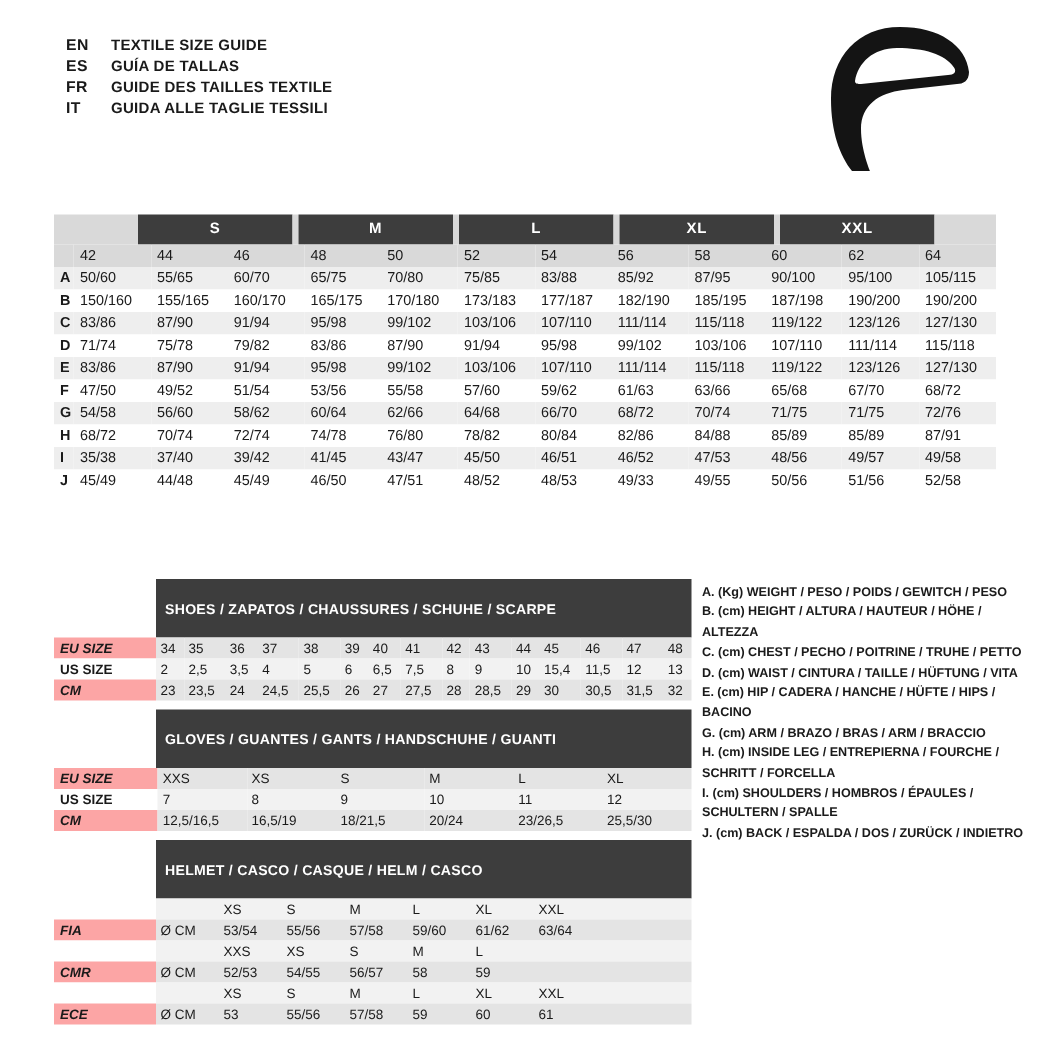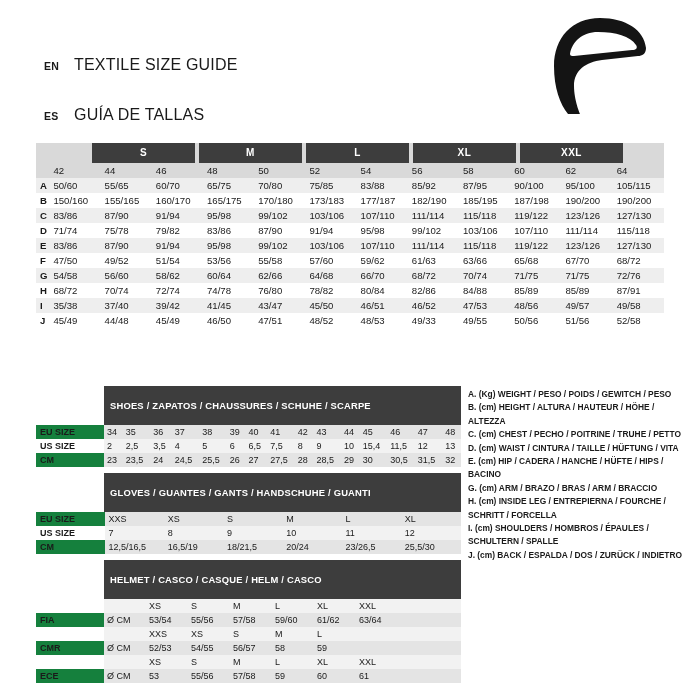--- a/index.html
+++ b/index.html
@@ -19,31 +19,30 @@
   
   .header {
     position: absolute;
     left: 44px; top: 24px;
     width: 430px;
   }
   .lang-row {
     display: flex;
     align-items: baseline;
     margin-bottom: 2px;
-    margin-top: 32px;
   }
   .lang-code {
     width: 30px;
     font-size: 10.5px;
     font-weight: bold;
     letter-spacing: .3px;
   }
   .lang-title {
-    font-size: 16px;
-    font-weight: normal;
+    font-size: 10px;
+    font-weight: bold;
     letter-spacing: .2px;
   }
 
   
   .helmet-icon {
     position: absolute;
     right: 46px; top: 16px;
     width: 108px; height: 104px;
   }
 
@@ -114,21 +113,21 @@
   .spec-table td {
     padding: 2px 3px;
     white-space: nowrap;
   }
   .spec-table td.lbl {
     width: 68px;
     font-weight: bold;
     padding-left: 4px;
   }
   .spec-table tr.shade td { background: #e4e4e4; }
-  .spec-table tr.shade td.lbl { background: #15803d; }
+  .spec-table tr.shade td.lbl { background: #fca5a5; font-style: italic; }
   .spec-table tr.light td { background: #f2f2f2; }
   .spec-table tr.light td.lbl { background: #ffffff; }
 
   
   .legend {
     position: absolute;
     left: 468px; top: 388px;
     width: 220px;
     font-size: 8.4px;
     line-height: 13.4px;

